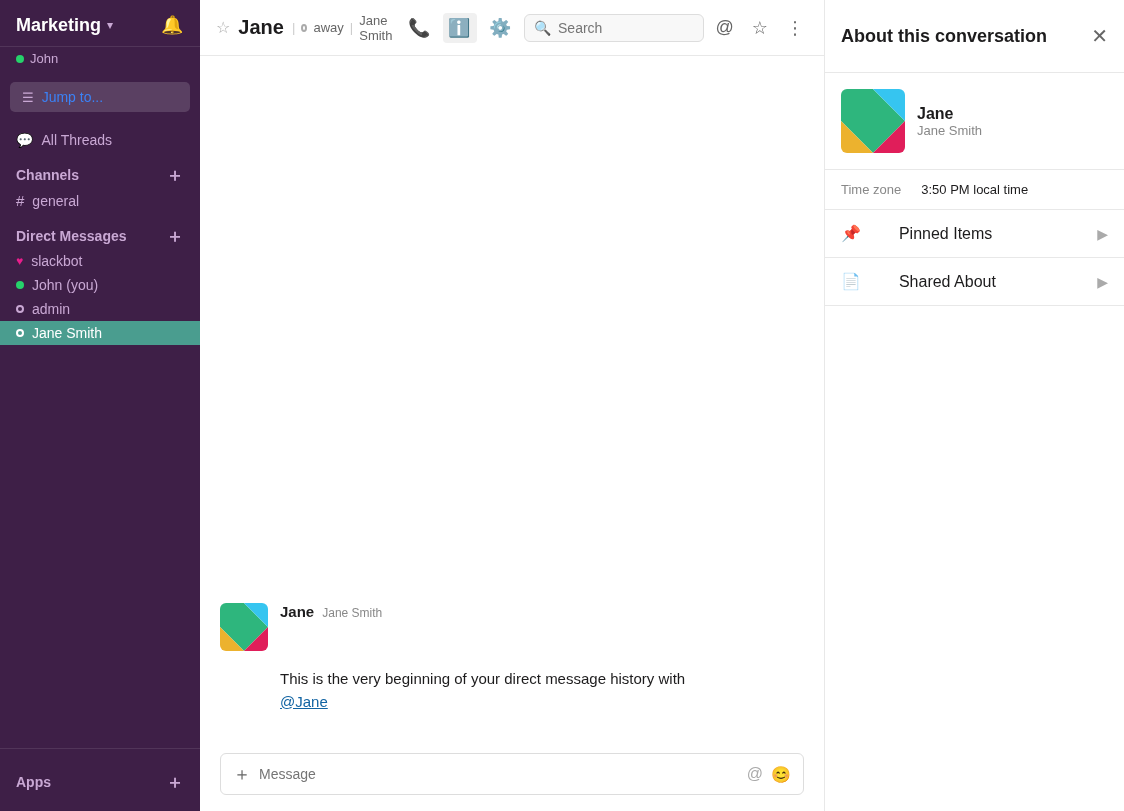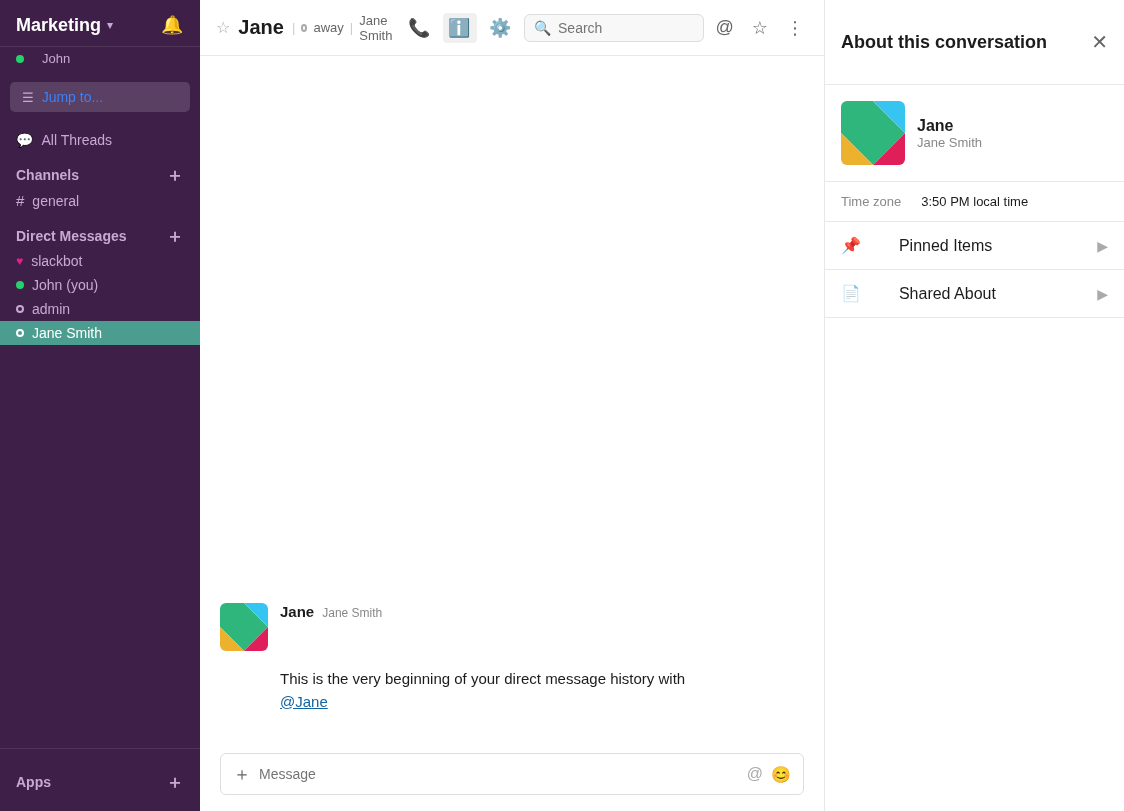--- a/index.html
+++ b/index.html
@@ -37,21 +37,21 @@
       font-size: 12px;
     }
     .sidebar-bell {
       color: #c9a8d4;
       font-size: 18px;
       cursor: pointer;
     }
     .sidebar-user {
       display: flex;
       align-items: center;
-      gap: 18px;
+      gap: 6px;
       padding: 4px 16px 10px;
     }
     .status-dot-green { width: 8px; height: 8px; border-radius: 50%; background: #26d26b; }
     .user-name { color: #c9a8d4; font-size: 13px; }
 
     .jump-to {
       margin: 6px 10px;
       background: rgba(255,255,255,0.15);
       border-radius: 5px;
       padding: 7px 12px;
@@ -230,21 +230,21 @@
       display: flex;
       flex-direction: column;
       flex-shrink: 0;
       height: 100%;
       overflow-y: auto;
     }
     .panel-header {
       display: flex;
       align-items: center;
       justify-content: space-between;
-      padding: 30px 16px;
+      padding: 24px 16px;
       border-bottom: 1px solid #e8e8e8;
     }
     .panel-title { font-size: 18px; font-weight: 800; color: #1d1c1d; }
     .panel-close { color: #666; font-size: 20px; cursor: pointer; background: none; border: none; }
 
     .panel-profile {
       display: flex;
       align-items: center;
       gap: 12px;
       padding: 16px;

